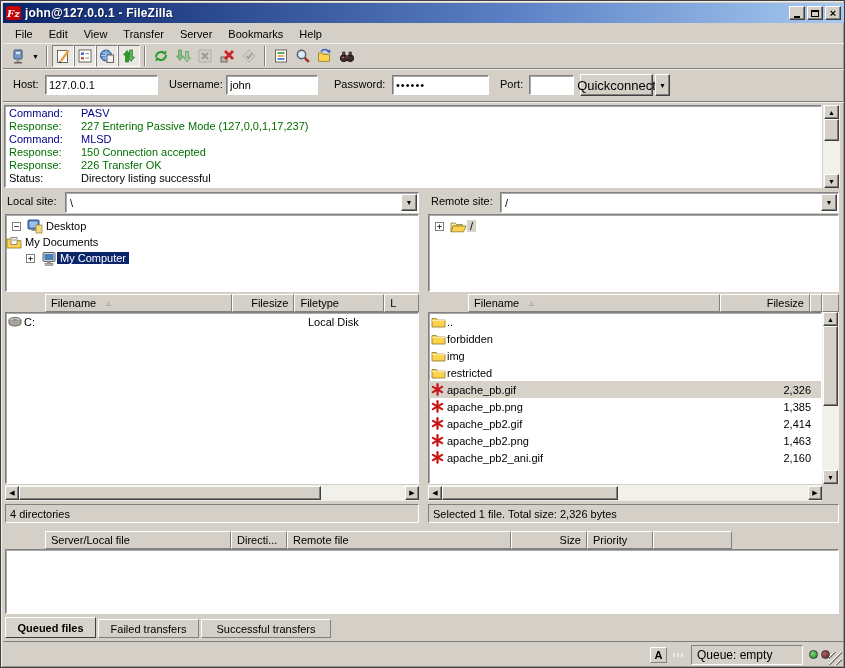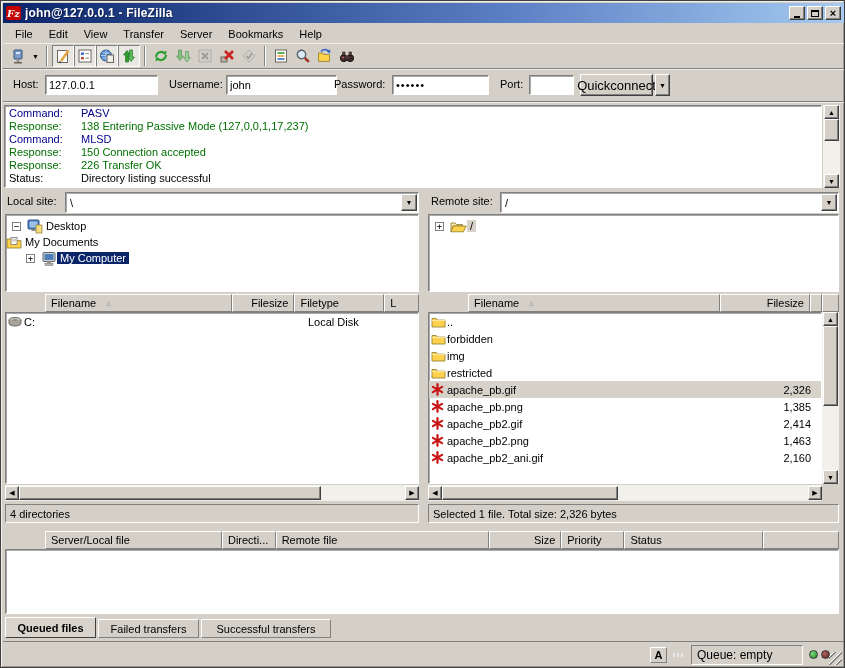--- a/index.html
+++ b/index.html
@@ -256,37 +256,37 @@
         <path d="M3.6 4 h2.4 v3 h-2.4 z M10 4 h2.4 v3 h-2.4 z" fill="#6E4A4A" stroke="#1E1212" stroke-width=".6"></path>
         <circle cx="4" cy="9.5" r="1" fill="#C66"></circle>
       </svg>
     </span>
   </div>
 
   <div class="abs qcbar">
     <span class="abs qclabel" style="left:10px;">Host:</span>
     <input class="abs qcinput" style="left: 42px; top: 6px; width: 113px;" value="127.0.0.1">
     <span class="abs qclabel" style="left:166px;">Username:</span>
-    <input class="abs qcinput" style="left: 223px; top: 6px; width: 111px;" value="john">
+    <input class="abs qcinput" style="left: 223px; top: 6px; width: 92px;" value="john">
     <span class="abs qclabel" style="left:331px;">Password:</span>
     <input class="abs qcinput" style="left: 389px; top: 6px; width: 97px; letter-spacing: 1px;" value="••••••">
     <span class="abs qclabel" style="left:497px;">Port:</span>
     <input class="abs qcinput" style="left: 526px; top: 6px; width: 45px;" value="">
     <span class="abs raised qcbtn" style="left:577px; top:5px; width:73px;">Quickconnect</span>
     <span class="abs raised qcbtn" style="left:652px; top:5px; width:15px; font-size:7px;">▼</span>
   </div>
 
   <div class="abs sunken log">
     <div class="logline">
         <span class="loglabel c-cmd">Command:</span>
         <span class="logtext c-cmd">PASV</span>
       </div>
     <div class="logline">
         <span class="loglabel c-resp">Response:</span>
-        <span class="logtext c-resp">138 Entering Passive Mode (127,0,0,1,17,237)</span>
+        <span class="logtext c-resp">227 Entering Passive Mode (127,0,0,1,17,237)</span>
       </div>
     <div class="logline">
         <span class="loglabel c-cmd">Command:</span>
         <span class="logtext c-cmd">MLSD</span>
       </div>
     <div class="logline">
         <span class="loglabel c-resp">Response:</span>
         <span class="logtext c-resp">150 Connection accepted</span>
       </div>
     <div class="logline">
@@ -524,21 +524,20 @@
   <div class="abs statusline" style="left:427px; top:503px; width:411px;">
       <span>Selected 1 file. Total size: 2,326 bytes</span>
     </div>
 
   <div class="abs hdrrow" style="left:4px; top:530px; width:834px;">
     <span class="hdrcell" style="width:186px;">Server/Local file</span>
     <span class="hdrcell" style="width:56px;">Directi...</span>
     <span class="hdrcell" style="width:224px;">Remote file</span>
     <span class="hdrcell hdr-right" style="width:76px;">Size</span>
     <span class="hdrcell" style="width:66px;">Priority</span>
-    <span class="hdrcell" style="width:146px;">Status</span>
     <span class="hdrcell" style="width:79px;"></span>
   </div>
 
   <div class="abs sunken" style="left:4px; top:548px; width:834px; height:65px;"></div>
 
   <div class="abs tab active" style="left:4px; top:616px; width:91px; height:21px;">
       <span>Queued files</span>
     </div>
   <div class="abs tab" style="left:97px; top:618px; width:101px; height:19px;">
       <span>Failed transfers</span>

